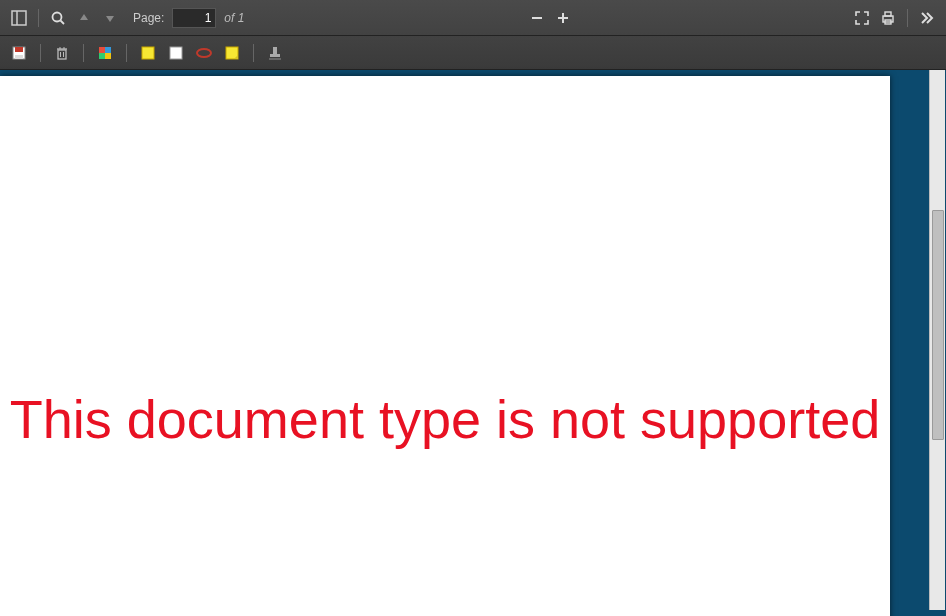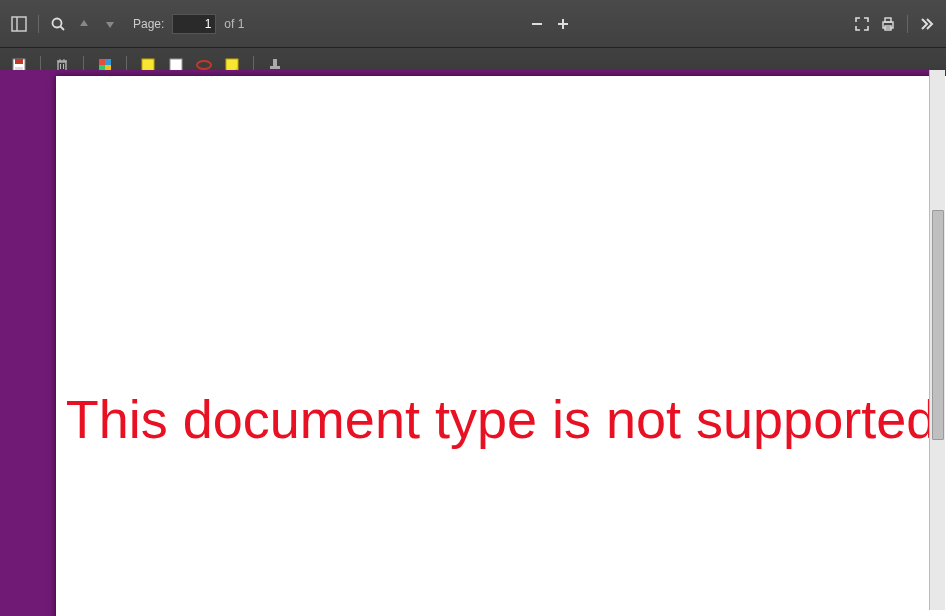--- a/index.html
+++ b/index.html
@@ -10,21 +10,21 @@
   background: #404040;
   overflow: hidden;
   position: relative;
 }
 .toolbar-wrap {
   background: linear-gradient(#4a4a4a, #3a3a3a);
 }
 .toolbar {
   display: flex;
   align-items: center;
-  height: 48px;
+  height: 36px;
   padding: 0 8px;
   gap: 4px;
   color: #ddd;
   font-size: 12px;
   border-bottom: 1px solid #222;
 }
 .toolbar2 {
   display: flex;
   align-items: center;
   height: 34px;
@@ -51,44 +51,44 @@
 .page-input {
   width: 44px;
   height: 20px;
   background: #2a2a2a;
   border: 1px solid #555;
   color: #fff;
   text-align: right;
   padding: 0 4px;
   font-size: 12px;
 }
-.of-label { margin: 0 4px; color: #bbb; }
+.of-label { margin: 0 4px; color: #bbb; font-style: italic; }
 .spacer { flex: 1; }
 .zoom-select {
   width: 140px;
   height: 22px;
   background: #2a2a2a;
   border: 1px solid #555;
   color: #ddd;
   font-size: 12px;
   padding: 0 6px;
   display: flex;
   align-items: center;
   justify-content: space-between;
   cursor: pointer;
 }
 .viewer {
   position: absolute;
   top: 70px;
   left: 0;
   right: 0;
   bottom: 0;
-  background: #701a75;
-  display: flex;
-  justify-content: flex-end;
+  background: #0c4a6e;
+  display: flex;
+  justify-content: flex-start;
 }
 .page {
   background: #fff;
   width: 890px;
   margin: 6px 0 0 0;
   box-shadow: 0 0 6px rgba(0,0,0,0.6);
   position: relative;
   height: 1100px;
 }
 .scrollbar {

